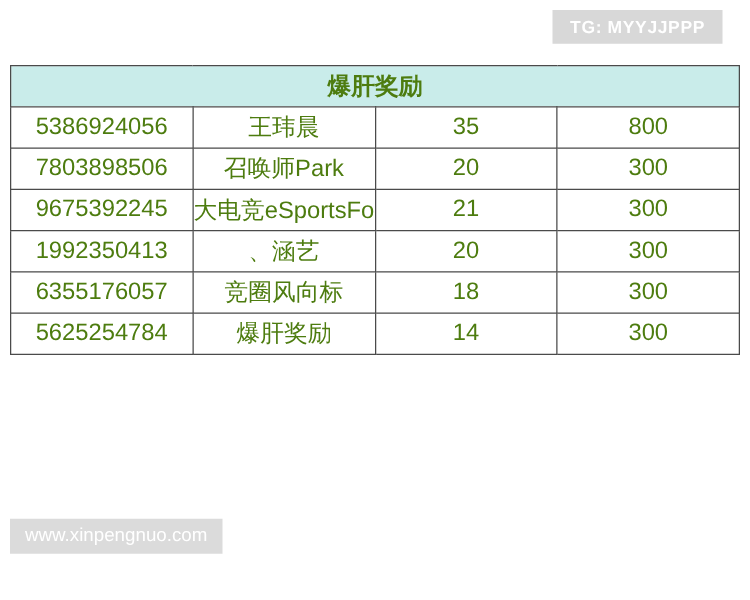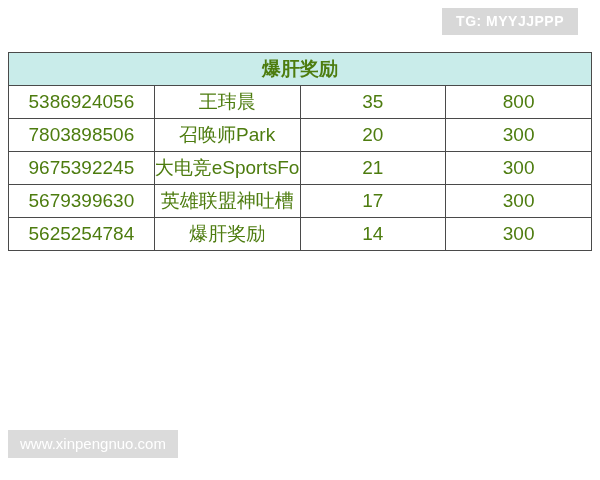--- a/index.html
+++ b/index.html
@@ -26,21 +26,21 @@
     font-weight: bold;
     padding: 5px 14px 6px 14px;
     letter-spacing: 0.5px;
     white-space: nowrap;
   }
 
   
   .site-watermark {
     position: absolute;
     left: 8px;
-    bottom: 22px;
+    bottom: 37px;
     background: rgba(216,216,216,0.92);
     color: #ffffff;
     font-size: 15px;
     padding: 5px 12px 6px 12px;
     white-space: nowrap;
   }
 
   .table-wrap {
     position: absolute;
     left: 8px;
@@ -120,23 +120,29 @@
         <td class="cell-count">20</td>
         <td class="cell-amount">300</td>
       </tr>
       <tr>
         <td class="cell-uid">9675392245</td>
         <td class="cell-nick">大电竞eSportsFocus</td>
         <td class="cell-count">21</td>
         <td class="cell-amount">300</td>
       </tr>
       <tr>
-        <td class="cell-uid">5679399630</td>
-        <td class="cell-nick">英雄联盟神吐槽</td>
-        <td class="cell-count">17</td>
+        <td class="cell-uid">1992350413</td>
+        <td class="cell-nick">、涵艺</td>
+        <td class="cell-count">20</td>
+        <td class="cell-amount">300</td>
+      </tr>
+      <tr>
+        <td class="cell-uid">6355176057</td>
+        <td class="cell-nick">竞圈风向标</td>
+        <td class="cell-count">18</td>
         <td class="cell-amount">300</td>
       </tr>
       <tr>
         <td class="cell-uid">5625254784</td>
         <td class="cell-nick">爆肝奖励</td>
         <td class="cell-count">14</td>
         <td class="cell-amount">300</td>
       </tr>
     </tbody>
   </table>

